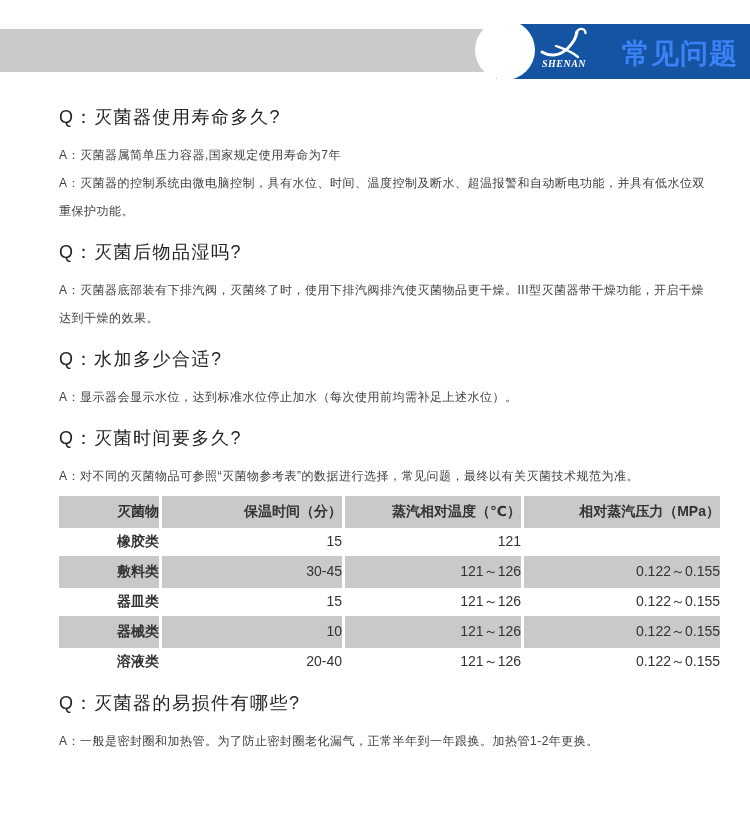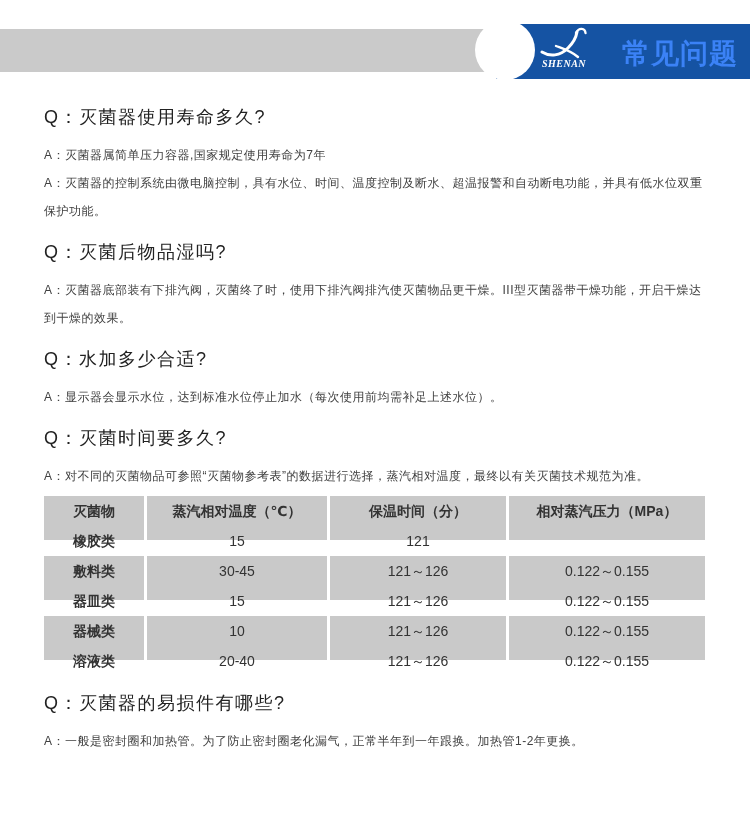--- a/index.html
+++ b/index.html
@@ -26,38 +26,38 @@
   .brand-name{
     display:block;margin-top:-2px;
     font-family:"Liberation Serif","DejaVu Serif",serif;
     font-style:italic;font-weight:bold;font-size:10px;letter-spacing:.5px;color:#fff;
   }
   .page-title{
     position:absolute;left:622px;top:11px;
     font-size:28px;font-weight:bold;color:#3b82f6;letter-spacing:1px;white-space:nowrap;
   }
   
-  .content{padding:0 44px;}
+  .content{padding:0 44px;margin-left:15px;}
   .qa-q{
     font-size:18px;line-height:22px;color:var(--q-color);
     letter-spacing:1.5px;margin:16px 0 13px;font-weight:normal;
   }
   .qa-q.first{margin-top:27px;}
   .qa-a{
     font-size:12px;line-height:28px;color:var(--a-color);
     letter-spacing:.5px;margin:0;
   }
   
   .ref-table{margin:6px 0 0 0;width:661px;}
   .t-row{
     display:grid;grid-template-columns:100px 180px 176px 196px;
     column-gap:3px;height:30px;
   }
   .t-cell{
-    height:44px;line-height:30px;text-align:center;
+    height:32px;line-height:30px;text-align:right;
     font-size:14px;color:#333333;background:transparent;overflow:hidden;white-space:nowrap;
   }
   .t-row.gray .t-cell{background:var(--row-gray);}
   .t-row.head .t-cell,.t-cell.cat{font-weight:bold;}
 </style>
 </head>
 <body>
 
 <div class="header">
   <div class="graybar"></div>
@@ -83,27 +83,27 @@
 
   <p class="qa-a">A：灭菌器的控制系统由微电脑控制，具有水位、时间、温度控制及断水、超温报警和自动断电功能，并具有低水位双重保护功能。</p>
 
   <p class="qa-q">Q：灭菌后物品湿吗?</p>
   <p class="qa-a">A：灭菌器底部装有下排汽阀，灭菌终了时，使用下排汽阀排汽使灭菌物品更干燥。III型灭菌器带干燥功能，开启干燥达到干燥的效果。</p>
 
   <p class="qa-q">Q：水加多少合适?</p>
   <p class="qa-a">A：显示器会显示水位，达到标准水位停止加水（每次使用前均需补足上述水位）。</p>
 
   <p class="qa-q">Q：灭菌时间要多久?</p>
-  <p class="qa-a">A：对不同的灭菌物品可参照“灭菌物参考表”的数据进行选择，蒸汽相对温度，最终以有关灭菌技术规范为准。</p>
+  <p class="qa-a">A：对不同的灭菌物品可参照“灭菌物参考表”的数据进行选择，常见问题，最终以有关灭菌技术规范为准。</p>
 
   <div class="ref-table">
     <div class="t-row head gray">
       <div class="t-cell">灭菌物</div>
+      <div class="t-cell">保温时间（分）</div>
       <div class="t-cell">蒸汽相对温度（℃）</div>
-      <div class="t-cell">保温时间（分）</div>
       <div class="t-cell">相对蒸汽压力（MPa）</div>
     </div>
     <div class="t-row">
       <div class="t-cell cat">橡胶类</div>
       <div class="t-cell">15</div>
       <div class="t-cell">121</div>
     </div>
     <div class="t-row gray">
       <div class="t-cell cat">敷料类</div>
       <div class="t-cell">30-45</div>

